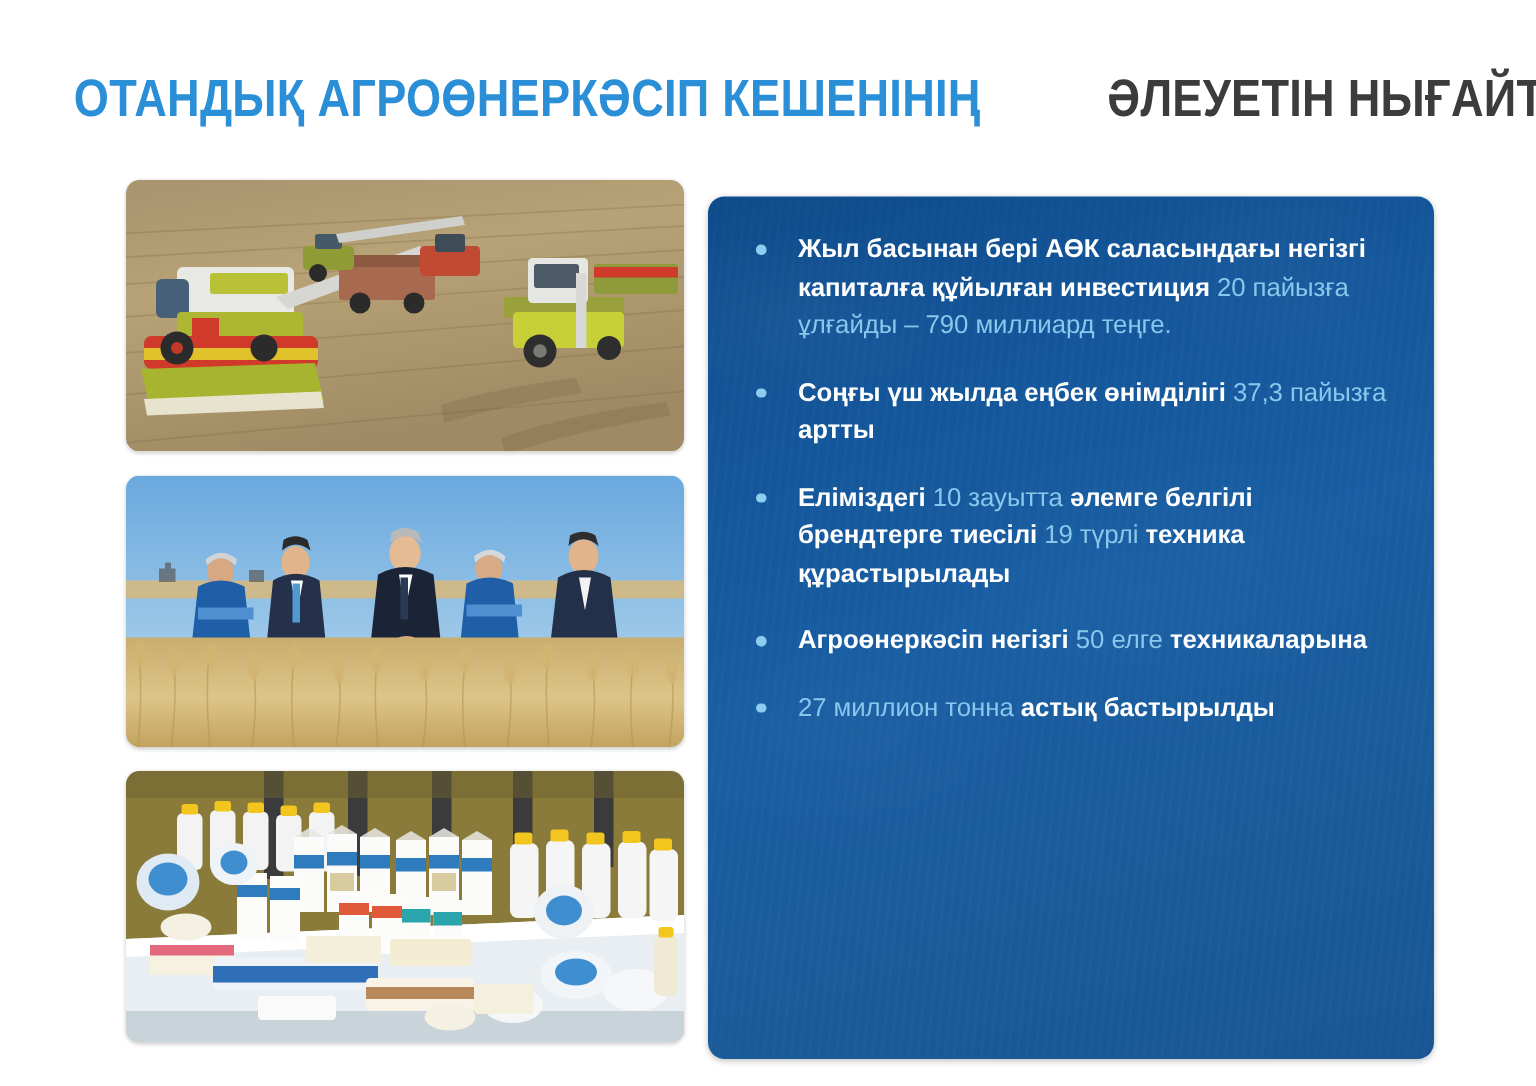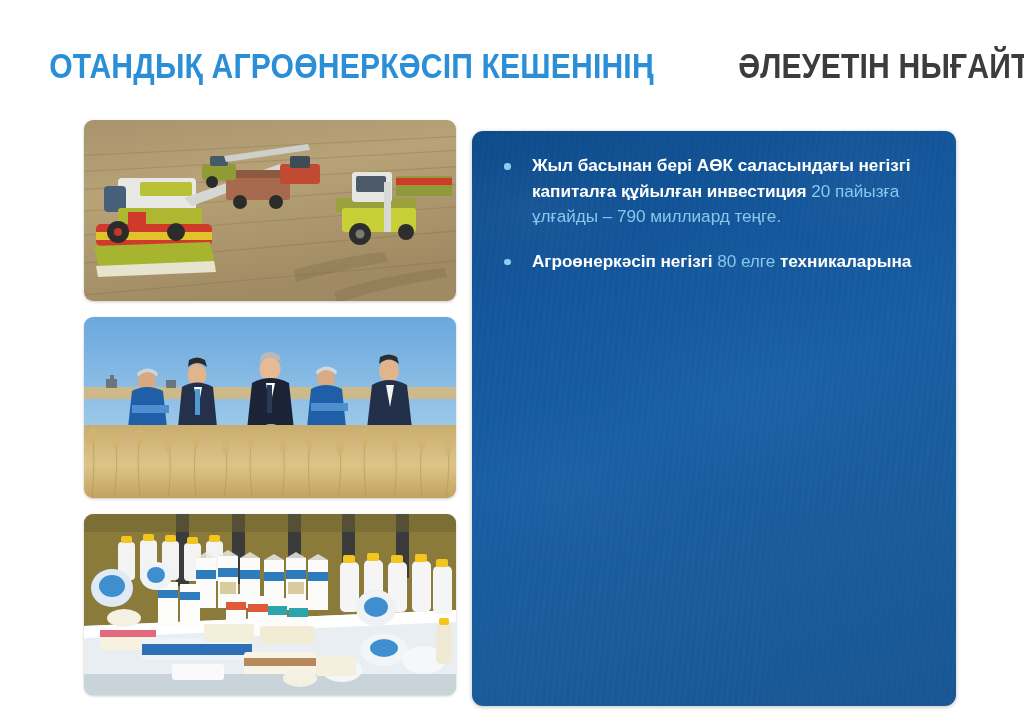--- a/index.html
+++ b/index.html
@@ -426,15 +426,18 @@
         <rect x="355" y="104" width="10" height="7" rx="2" fill="#f2c61f"></rect>
       </g>
     </svg>
   </div>
 </div>
 
 <div id="info-panel">
   <div id="panel-texture"></div>
   <ul id="bullet-list">
       <li class="bullet-item"><span class="bullet-dot"></span><span class="txt-strong">Жыл басынан бері АӨК саласындағы негізгі капиталға құйылған инвестиция </span><span class="txt-accent">20 пайызға ұлғайды – 790 миллиард теңге.</span></li>
-      <li class="bullet-item"><span class="bullet-dot"></span><span class="txt-strong">Агроөнеркәсіп негізгі </span><span class="txt-accent">80 елге </span><span class="txt-strong">техникаларына</span></li>
+      <li class="bullet-item"><span class="bullet-dot"></span><span class="txt-strong">Соңғы үш жылда еңбек өнімділігі </span><span class="txt-accent">37,3 пайызға </span><span class="txt-strong">артты</span></li>
+      <li class="bullet-item"><span class="bullet-dot"></span><span class="txt-strong">Еліміздегі </span><span class="txt-accent">10 зауытта </span><span class="txt-strong">әлемге белгілі брендтерге тиесілі </span><span class="txt-accent">19 түрлі </span><span class="txt-strong">техника құрастырылады</span></li>
+      <li class="bullet-item"><span class="bullet-dot"></span><span class="txt-strong">Агроөнеркәсіп негізгі </span><span class="txt-accent">50 елге </span><span class="txt-strong">техникаларына</span></li>
+      <li class="bullet-item"><span class="bullet-dot"></span><span class="txt-accent">27 миллион тонна </span><span class="txt-strong">астық бастырылды</span></li>
     </ul>
 </div>
 
 </body></html>

